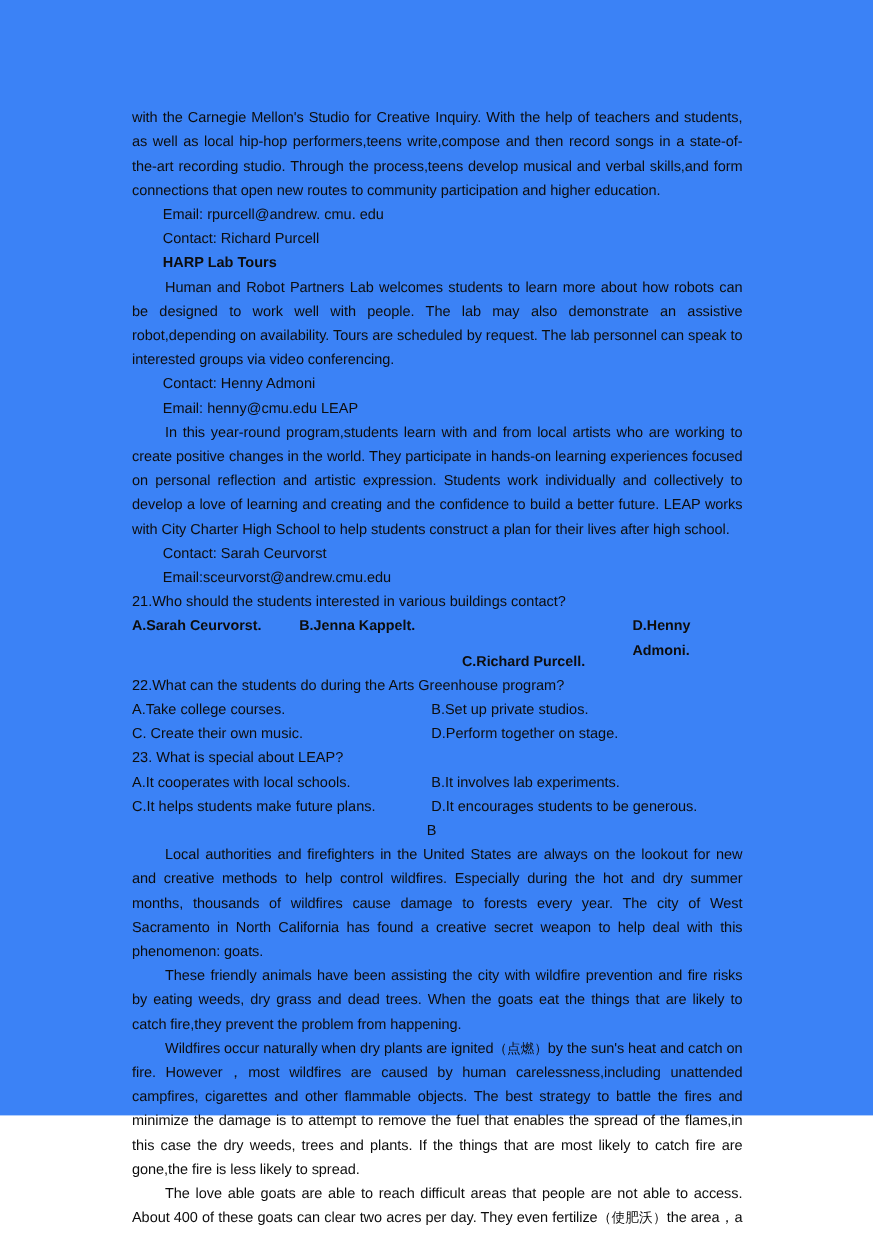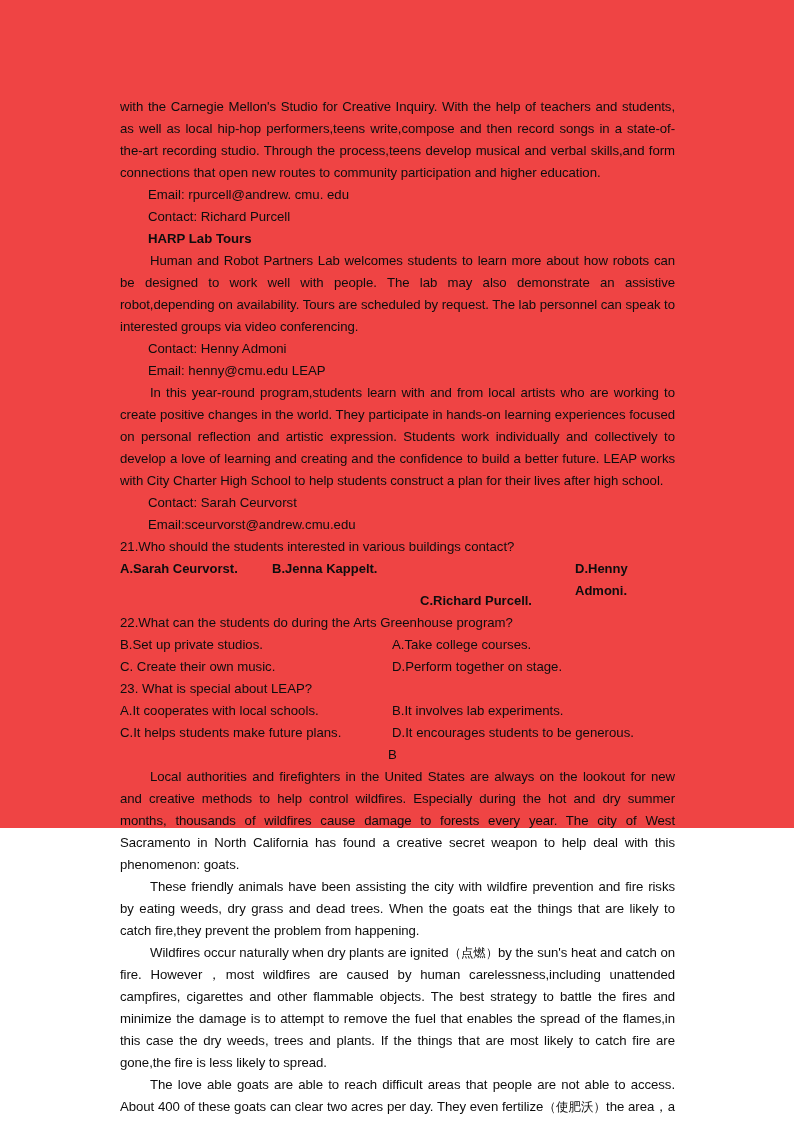--- a/index.html
+++ b/index.html
@@ -13,22 +13,22 @@
     position: relative;
     font-family: "Liberation Sans", sans-serif;
     color: #0d0d0d;
     overflow: hidden;
   }
   .page {
     position: absolute;
     left: 0;
     top: 0;
     width: 794px;
-    height: 828px;
-    background: #ef4444;
+    height: 1014px;
+    background: #3b82f6;
   }
   .content {
     position: absolute;
     left: 120px;
     top: 96px;
     width: 555px;
   }
   p {
     margin: 0;
     font-size: 13.2px;
@@ -121,22 +121,22 @@
     <div class="opts-4">
       <span>A.Sarah Ceurvorst.</span>
       <span>B.Jenna Kappelt.</span>
       <span>C.Richard Purcell.</span>
       <span>D.Henny Admoni.</span>
     </div>
 
     <div class="q">22.What can the students do during the Arts Greenhouse program?</div>
 
     <div class="opts-2">
+      <span>A.Take college courses.</span>
       <span>B.Set up private studios.</span>
-      <span>A.Take college courses.</span>
     </div>
     <div class="opts-2">
       <span>C. Create their own music.</span>
       <span>D.Perform together on stage.</span>
     </div>
 
     <div class="q">23. What is special about LEAP?</div>
 
     <div class="opts-2">
       <span>A.It cooperates with local schools.</span>

